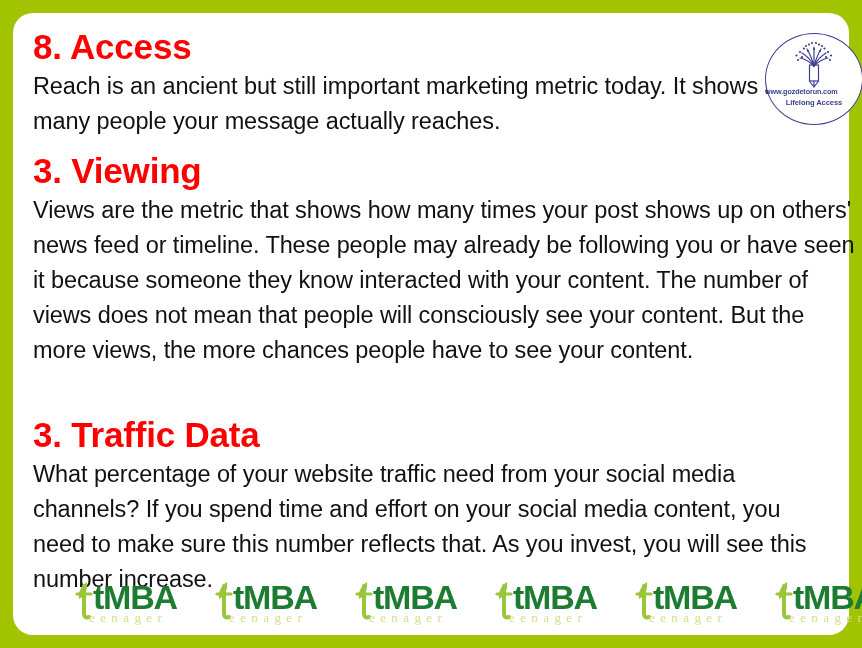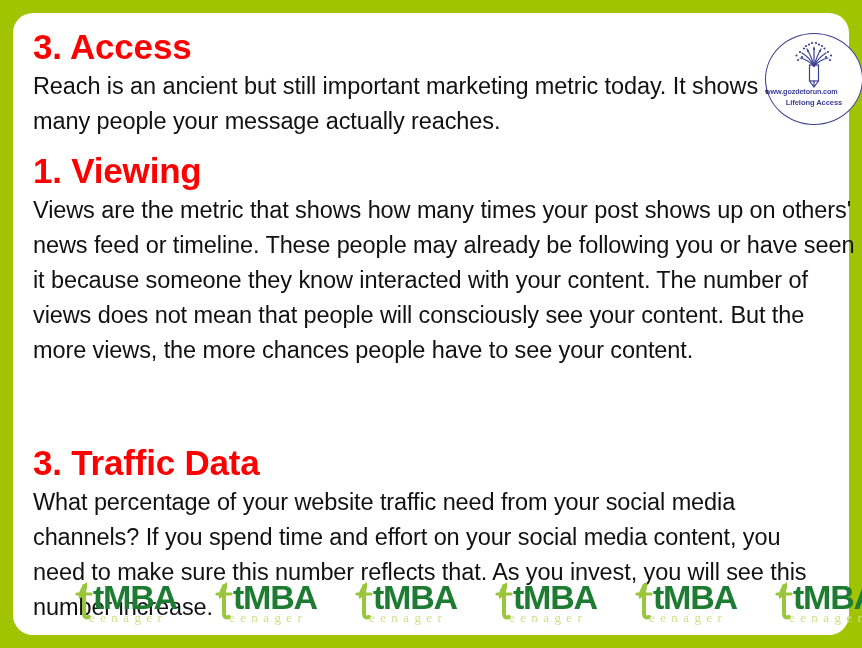--- a/index.html
+++ b/index.html
@@ -55,21 +55,21 @@
     color: #111111;
     font-size: 23.5px;
     line-height: 35px;
     letter-spacing: -0.1px;
     font-family: "Liberation Sans", sans-serif;
   }
 
   .sec1 { position: absolute; left: 0; top: 6px;   width: 818px; }
   .sec1 p.section-body { width: 790px; }
   .sec2 { position: absolute; left: 0; top: 130px; width: 822px; }
-  .sec3 { position: absolute; left: 0; top: 394px; width: 800px; margin-top: 28px; }
+  .sec3 { position: absolute; left: 0; top: 394px; width: 800px; }
 
   
   .badge {
     position: absolute;
     left: 752px;
     top: 20px;
     width: 98px;
     height: 92px;
   }
   .badge-circle {
@@ -151,26 +151,26 @@
   }
 </style>
 </head>
 <body>
 
 <div class="slide">
   <div class="panel">
     <div class="content">
 
       <div class="sec1">
-        <h2 class="section-title">3. Access</h2>
+        <h2 class="section-title">8. Access</h2>
         <p class="section-body">Reach is an ancient but still important marketing metric today. It shows how many people your message actually reaches.</p>
       </div>
 
       <div class="sec2">
-        <h2 class="section-title">1. Viewing</h2>
+        <h2 class="section-title">3. Viewing</h2>
         <p class="section-body">Views are the metric that shows how many times your post shows up on others' news feed or timeline. These people may already be following you or have seen it because someone they know interacted with your content. The number of views does not mean that people will consciously see your content. But the more views, the more chances people have to see your content.</p>
       </div>
 
       <div class="sec3">
         <h2 class="section-title">3. Traffic Data</h2>
         <p class="section-body">What percentage of your website traffic need from your social media channels? If you spend time and effort on your social media content, you need to make sure this number reflects that. As you invest, you will see this number increase.</p>
       </div>
 
     </div>
 

